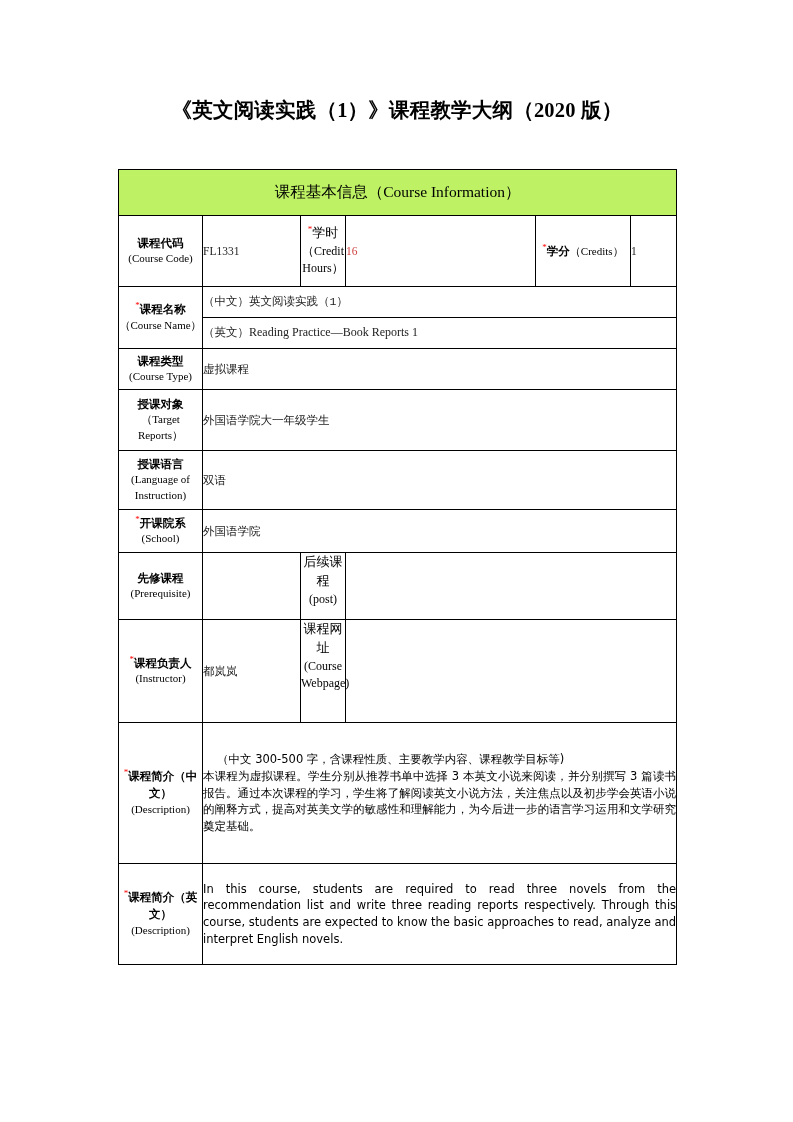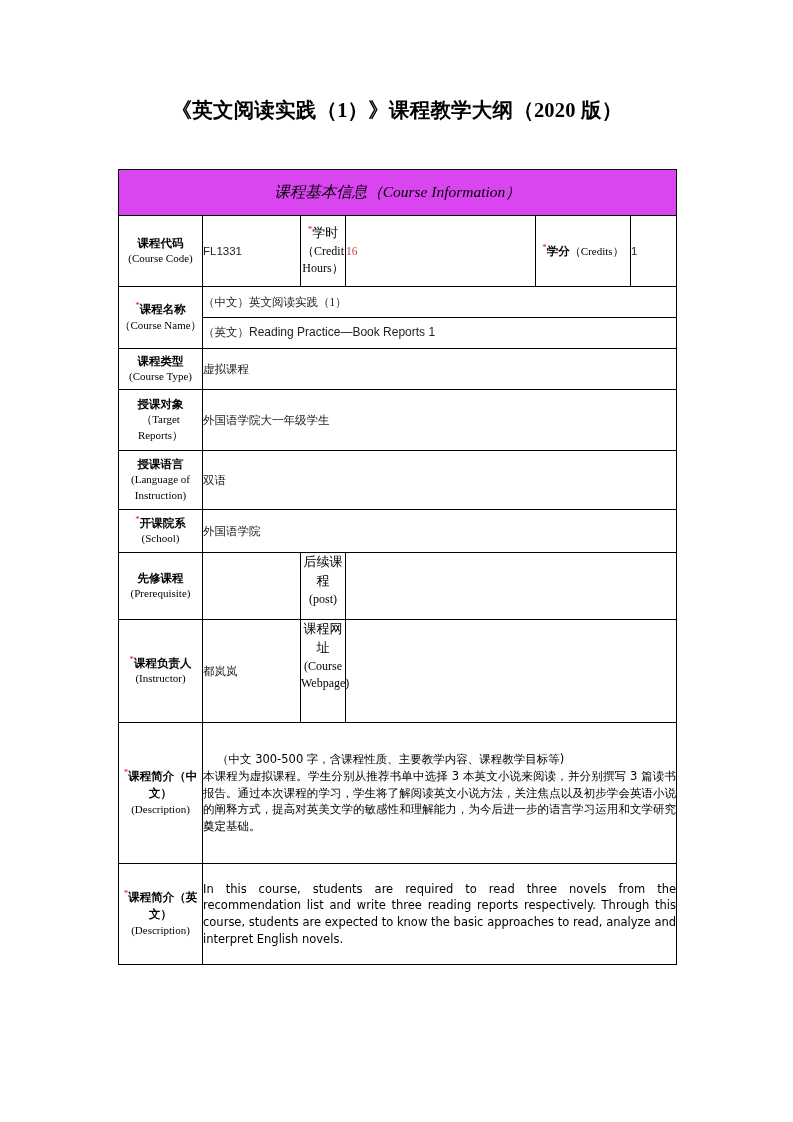--- a/index.html
+++ b/index.html
@@ -41,25 +41,24 @@
     table-layout: fixed;
   }
   table.info-table td {
     border: 1px solid #000000;
     padding: 0;
     vertical-align: middle;
     font-size: 11.5px;
     line-height: 1.45;
   }
   .hdr-cell {
-    background: #d946ef;
+    background: #bef264;
     text-align: center;
     height: 45px;
     font-size: 16px;
-    font-style: italic;
   }
   .hdr-cell .cn {
     font-family: "DejaVu Sans", "Liberation Sans", sans-serif;
     font-size: 15.5px;
   }
   .hdr-cell .en {
     font-family: "Liberation Serif", serif;
     font-size: 15.5px;
   }
   
@@ -85,21 +84,21 @@
     line-height: 0;
   }
   .val-cell {
     padding: 3px 4px;
     text-align: left;
     font-family: "DejaVu Sans", "Liberation Sans", sans-serif;
     font-size: 11px;
     color: #222;
   }
   .val-serif {
-    font-family: Liberation Sans, sans-serif;
+    font-family: Liberation Serif, serif;
     font-size: 12px;
     margin-top: 26px;
   }
   .val-red {
     color: #d04040;
     font-family: "Liberation Serif", serif;
     font-size: 12px;
   }
   .narrow-label {
     text-align: center;
@@ -129,21 +128,21 @@
     text-indent: 14px;
   }
   .desc-en {
     padding: 4px 6px 4px 5px;
     font-family: "DejaVu Sans", "Liberation Sans", sans-serif;
     font-size: 11.6px;
     line-height: 1.95;
     text-align: justify;
     vertical-align: top;
   }
-  .pad-cn { font-family: Liberation Serif, serif; }
+  .pad-cn { font-family: Liberation Mono, monospace; }
 </style>
 </head>
 <body>
 
 <div class="page">
 
   <div class="doc-title">《英文阅读实践（1）》课程教学大纲（2020 版）</div>
 
   <table class="info-table">
     <colgroup>

